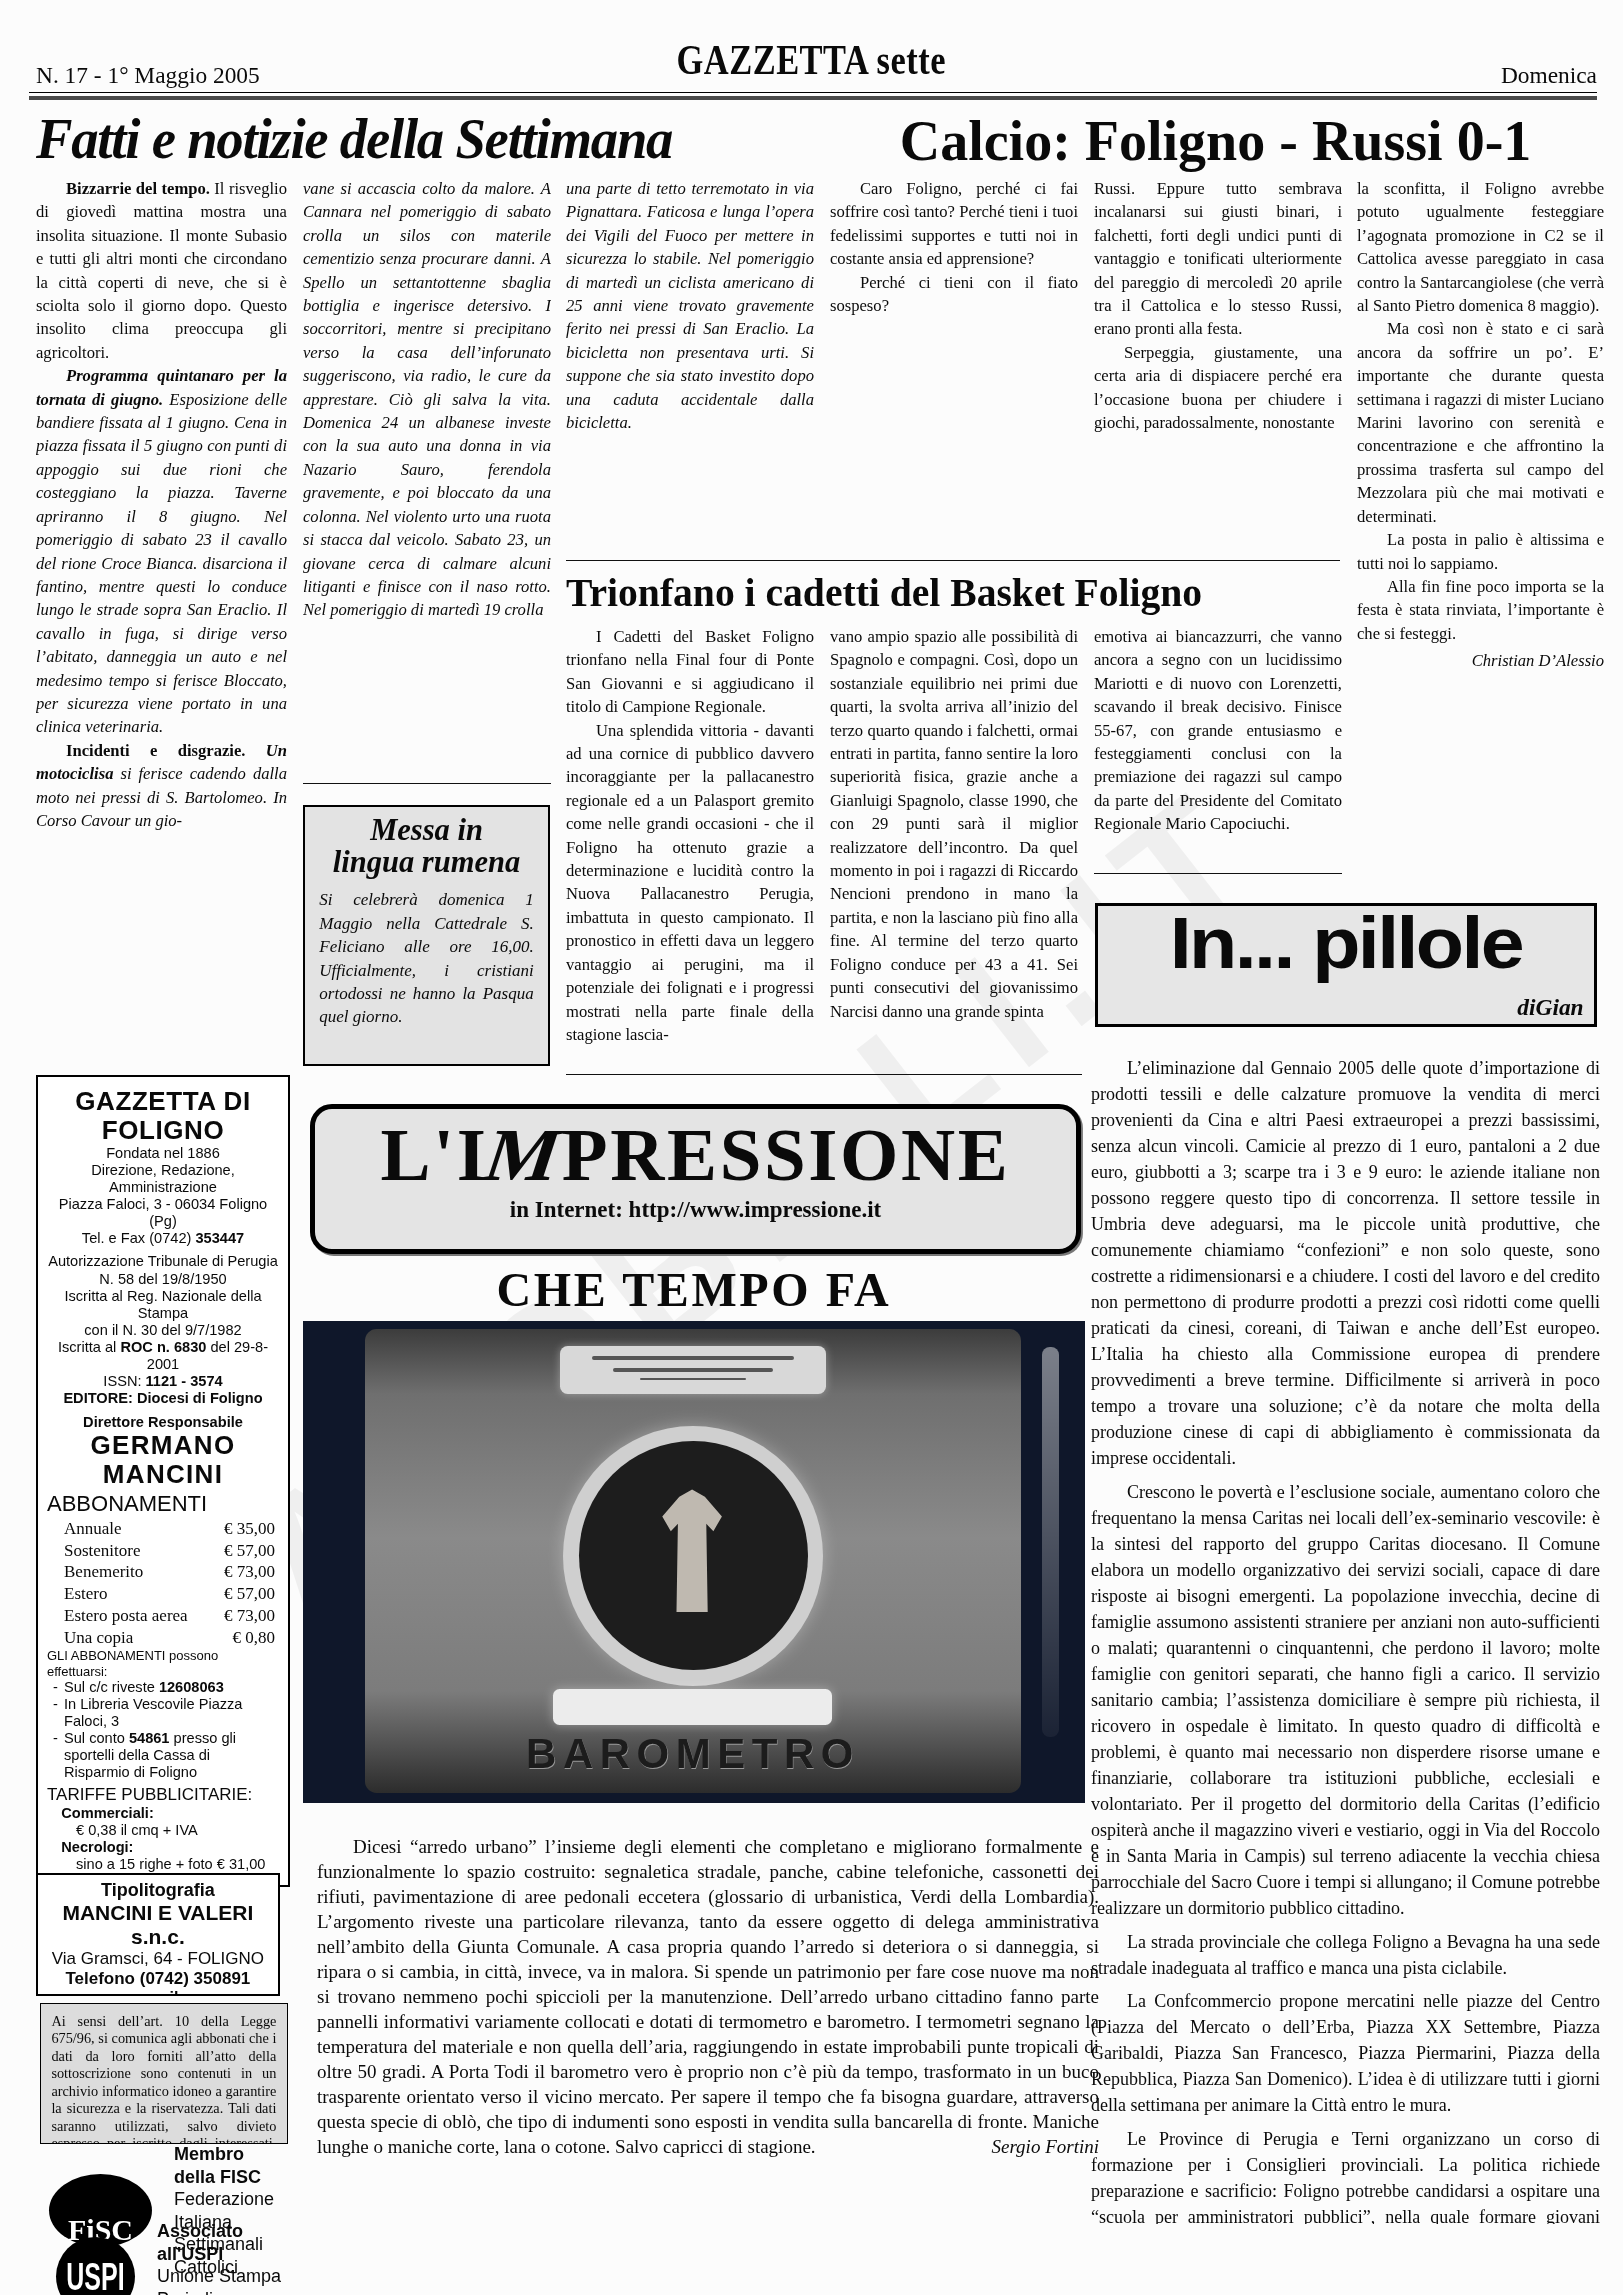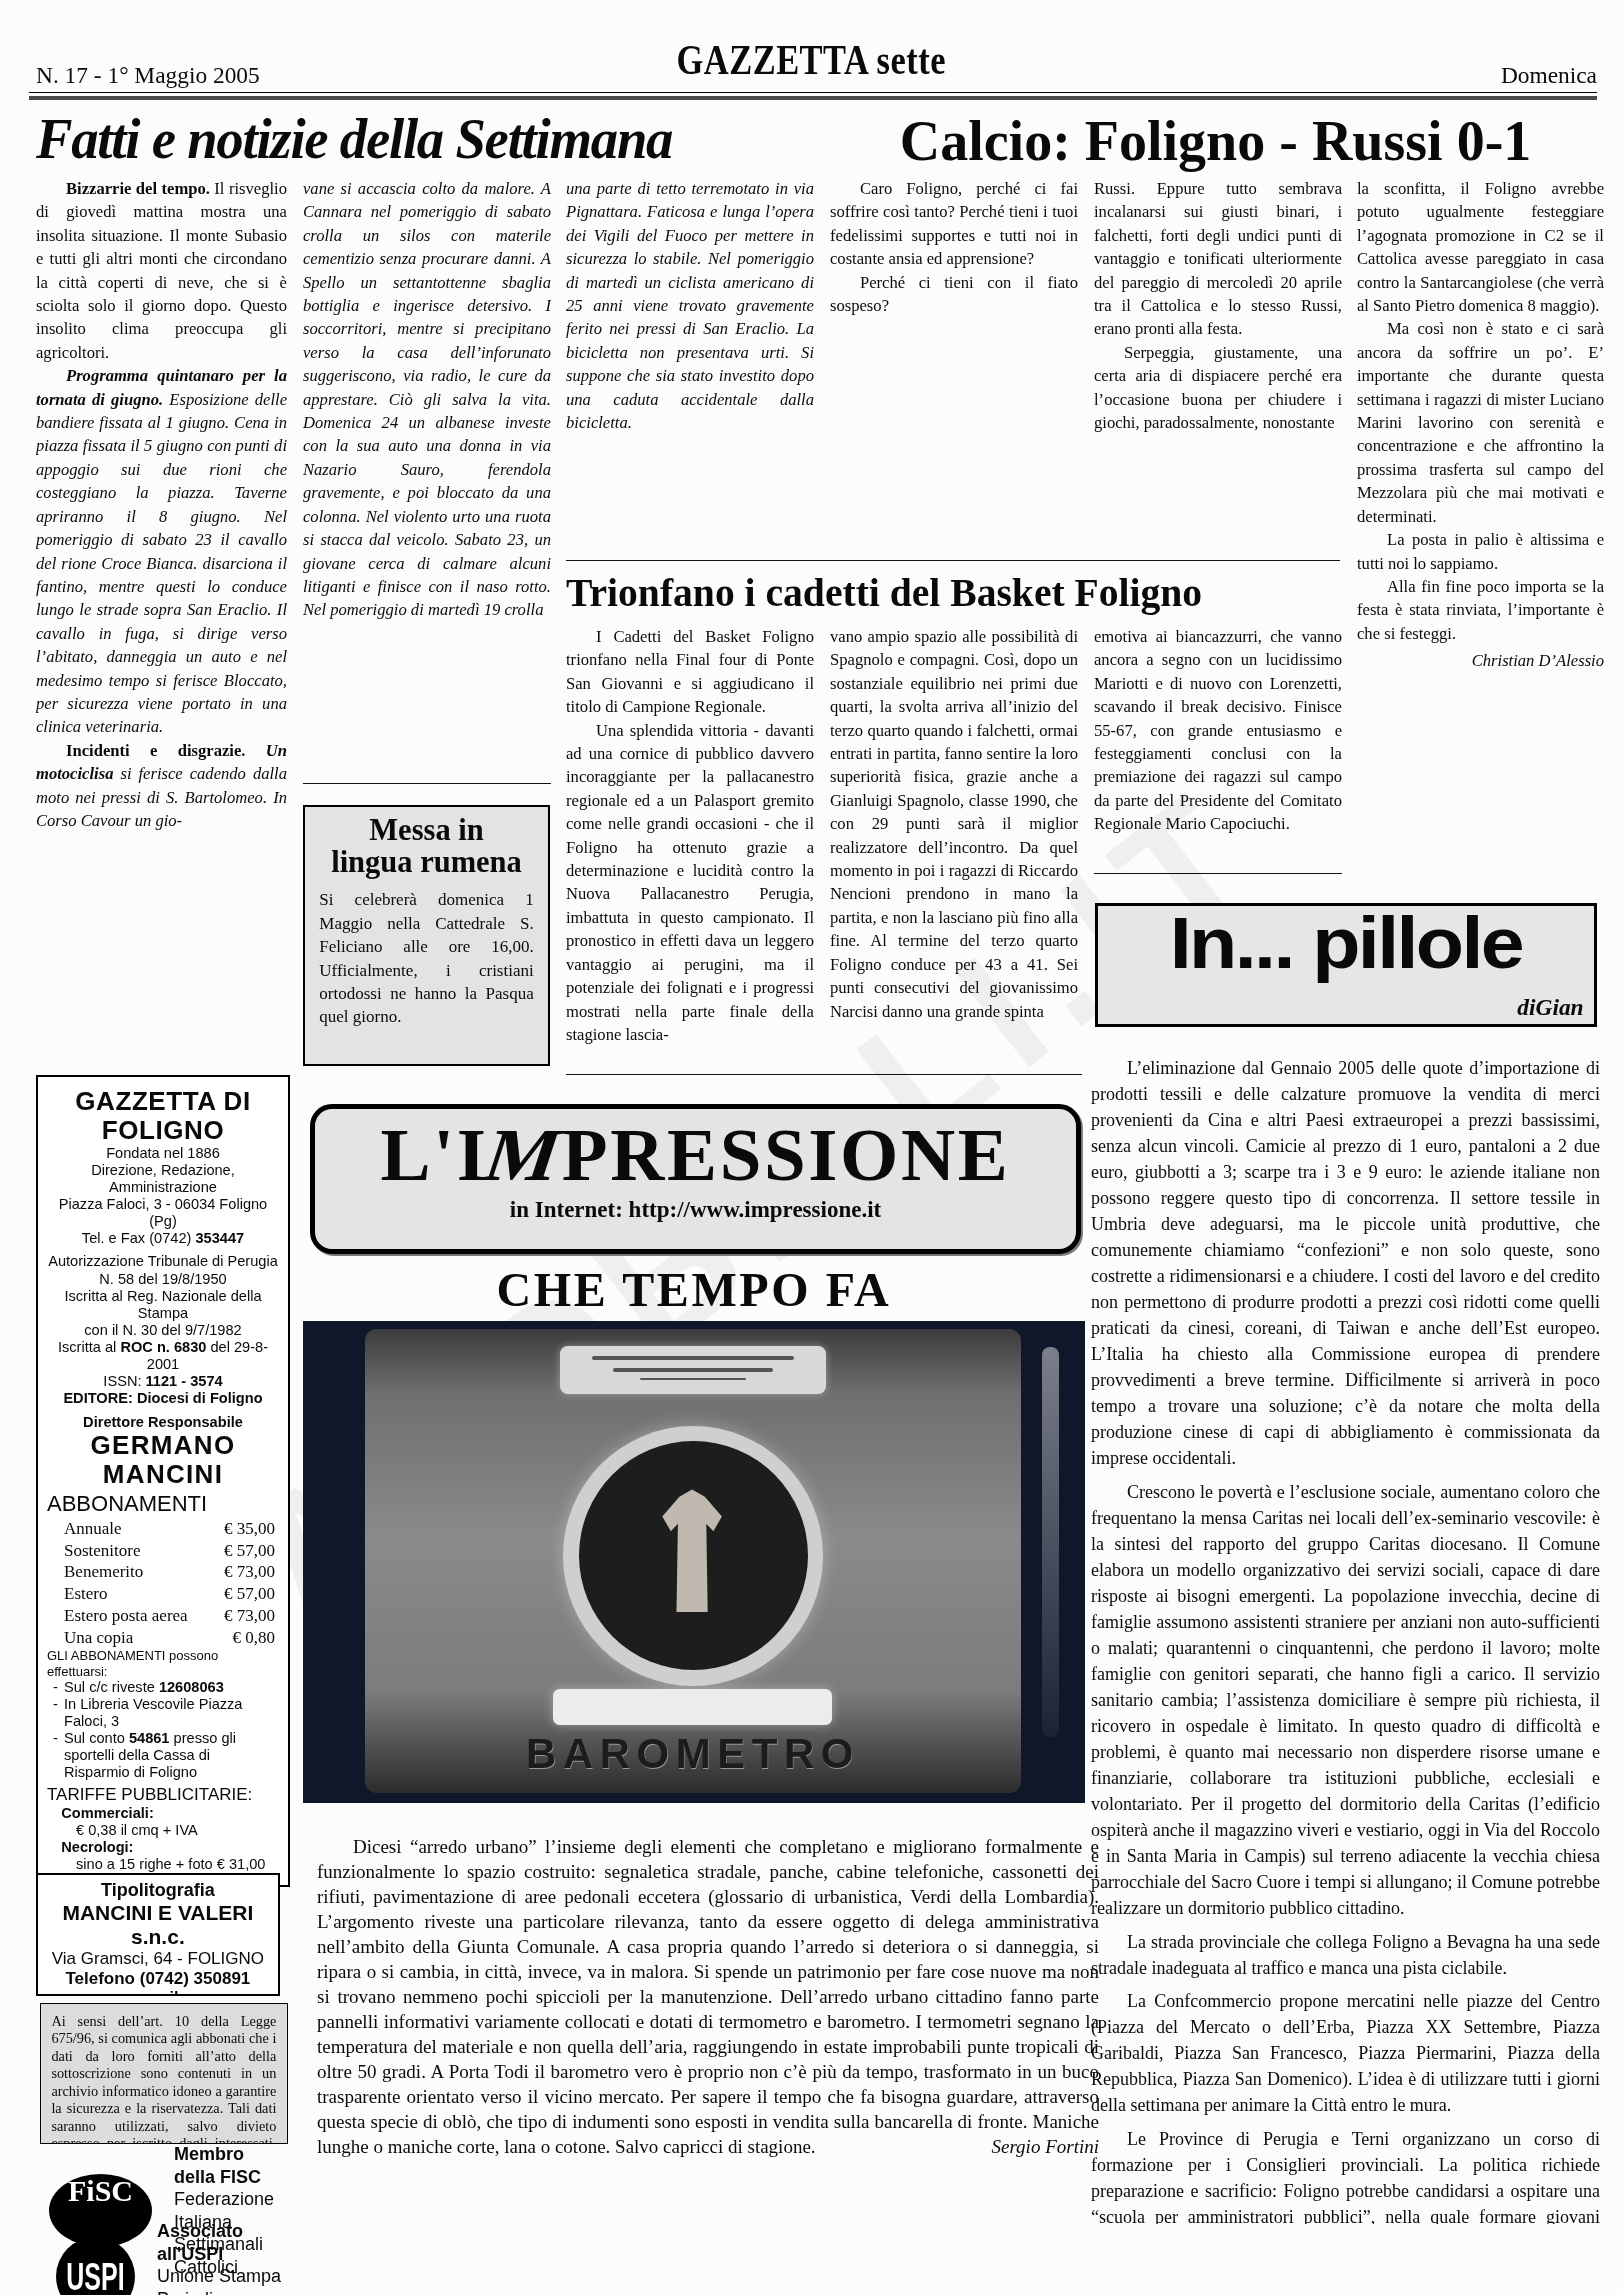--- a/index.html
+++ b/index.html
@@ -11,21 +11,21 @@
   .col p.ind{text-indent:30px;}
   .ital{font-style:italic;}
   .lead{font-weight:bold;}
   .leadital{font-weight:bold;font-style:italic;}
   .sig{display:block;text-align:right;font-style:italic;margin-top:3.9px;}
   .hr{border-top:1.9px solid #111;height:0;}
   .hr2{border-top:1.9px solid #000;border-bottom:4.5px solid #4a4a4a;height:2.6px;}
   .headline-left{font-size:57px;font-weight:bold;font-style:italic;letter-spacing:-1.3px;white-space:nowrap;transform:scaleX(.96);transform-origin:left;}
   .headline-right{font-size:56px;font-weight:bold;white-space:nowrap;}
   .bk-head{font-size:40px;font-weight:bold;white-space:nowrap;transform:scaleX(.99);transform-origin:left;}
-  .boxed{border:2.6px solid #000;background:#e3e3e3;}
+  .boxed{border:2.6px solid #000;background:#e3e3e3;font-style:italic;}
   .messa-title{font-size:30.5px;font-weight:bold;text-align:center;line-height:1.08;margin:6.5px 0 9px 0;}
   .messa-body{font-size:17px;line-height:23.4px;text-align:justify;padding:0 14.3px;}
   .pil-box{border:3.9px solid #000;background:#e6e6e6;}
   .pil-title{font-family:"Liberation Sans","DejaVu Sans",sans-serif;font-weight:bold;font-size:79px;line-height:1.0;
              letter-spacing:-2.6px;text-align:center;transform:scaleY(.92);transform-origin:top;}
   .pil-by{position:absolute;right:10.4px;bottom:2.6px;font-size:23.4px;font-weight:bold;font-style:italic;}
   .pil-text{font-size:18px;line-height:26px;text-align:justify;}
   .pil-text p{margin:0 0 7.8px 0;text-indent:36px;}
   .ad-box{border:5.8px solid #000;border-radius:22px;background:#e4e4e4;text-align:center;box-shadow:1.9px 1.9px 0 #777;}
   .ad-brand{font-size:75px;font-weight:bold;letter-spacing:2.6px;line-height:1.05;margin-top:6.5px;}
@@ -60,21 +60,21 @@
   .abbt{font-family:"Liberation Sans","DejaVu Sans",sans-serif;font-size:22px;line-height:1.25;text-align:left;}
   .abbrow{display:flex;justify-content:space-between;padding:0 3.9px 0 17px;
           font-family:Liberation Serif, serif;font-size:17px;line-height:1.28;}
   .mleft{text-align:left;}
   .bullet{display:flex;text-align:left;font-family:"Liberation Sans","DejaVu Sans",sans-serif;font-size:14.6px;line-height:1.17;}
   .bullet .dash{width:17px;flex:none;text-align:center;}
   .tipbox{border:2.6px solid #000;background:#fff;text-align:center;padding:5.2px 3.9px;overflow:hidden;
           font-family:"Liberation Sans","DejaVu Sans",sans-serif;}
   .legalbox{border:1.9px solid #000;background:#dcdcdc;padding:9px 10.4px;font-size:14.3px;line-height:1.22;text-align:justify;}
   .logo-row{display:flex;align-items:center;gap:22px;}
-  .fisc-logo{width:103px;height:73px;border-radius:50%;background:#000;color:#fff;display:flex;align-items:flex-start;justify-content:center;
+  .fisc-logo{width:103px;height:73px;border-radius:50%;background:#000;color:#fff;display:flex;align-items:flex-end;justify-content:center;
              font-weight:bold;font-size:30px;font-family:"Liberation Serif",serif;flex:none;}
   .uspi-logo{width:79px;height:79px;border-radius:50%;background:#000;color:#fff;display:flex;align-items:center;justify-content:center;
              font-family:"Liberation Sans",sans-serif;font-weight:bold;font-size:25px;transform-origin:center;flex:none;}
   .uspi-logo span{transform:scaleY(1.55);}
   .logo-text{font-family:"Liberation Sans","DejaVu Sans",sans-serif;font-size:18px;line-height:1.25;text-align:left;}
   .logo-text .b{font-weight:bold;}
   .watermark{font-family:"Liberation Sans",sans-serif;font-weight:bold;font-size:175px;letter-spacing:18px;
              color:rgba(0,0,0,0.05);transform:rotate(-38deg);transform-origin:left top;white-space:nowrap;pointer-events:none;}
   .hdr-small{font-size:23.4px;}
   .masthead{font-size:42px;font-weight:bold;letter-spacing:0.6px;display:inline-block;transform:scaleX(.82);transform-origin:center;}

